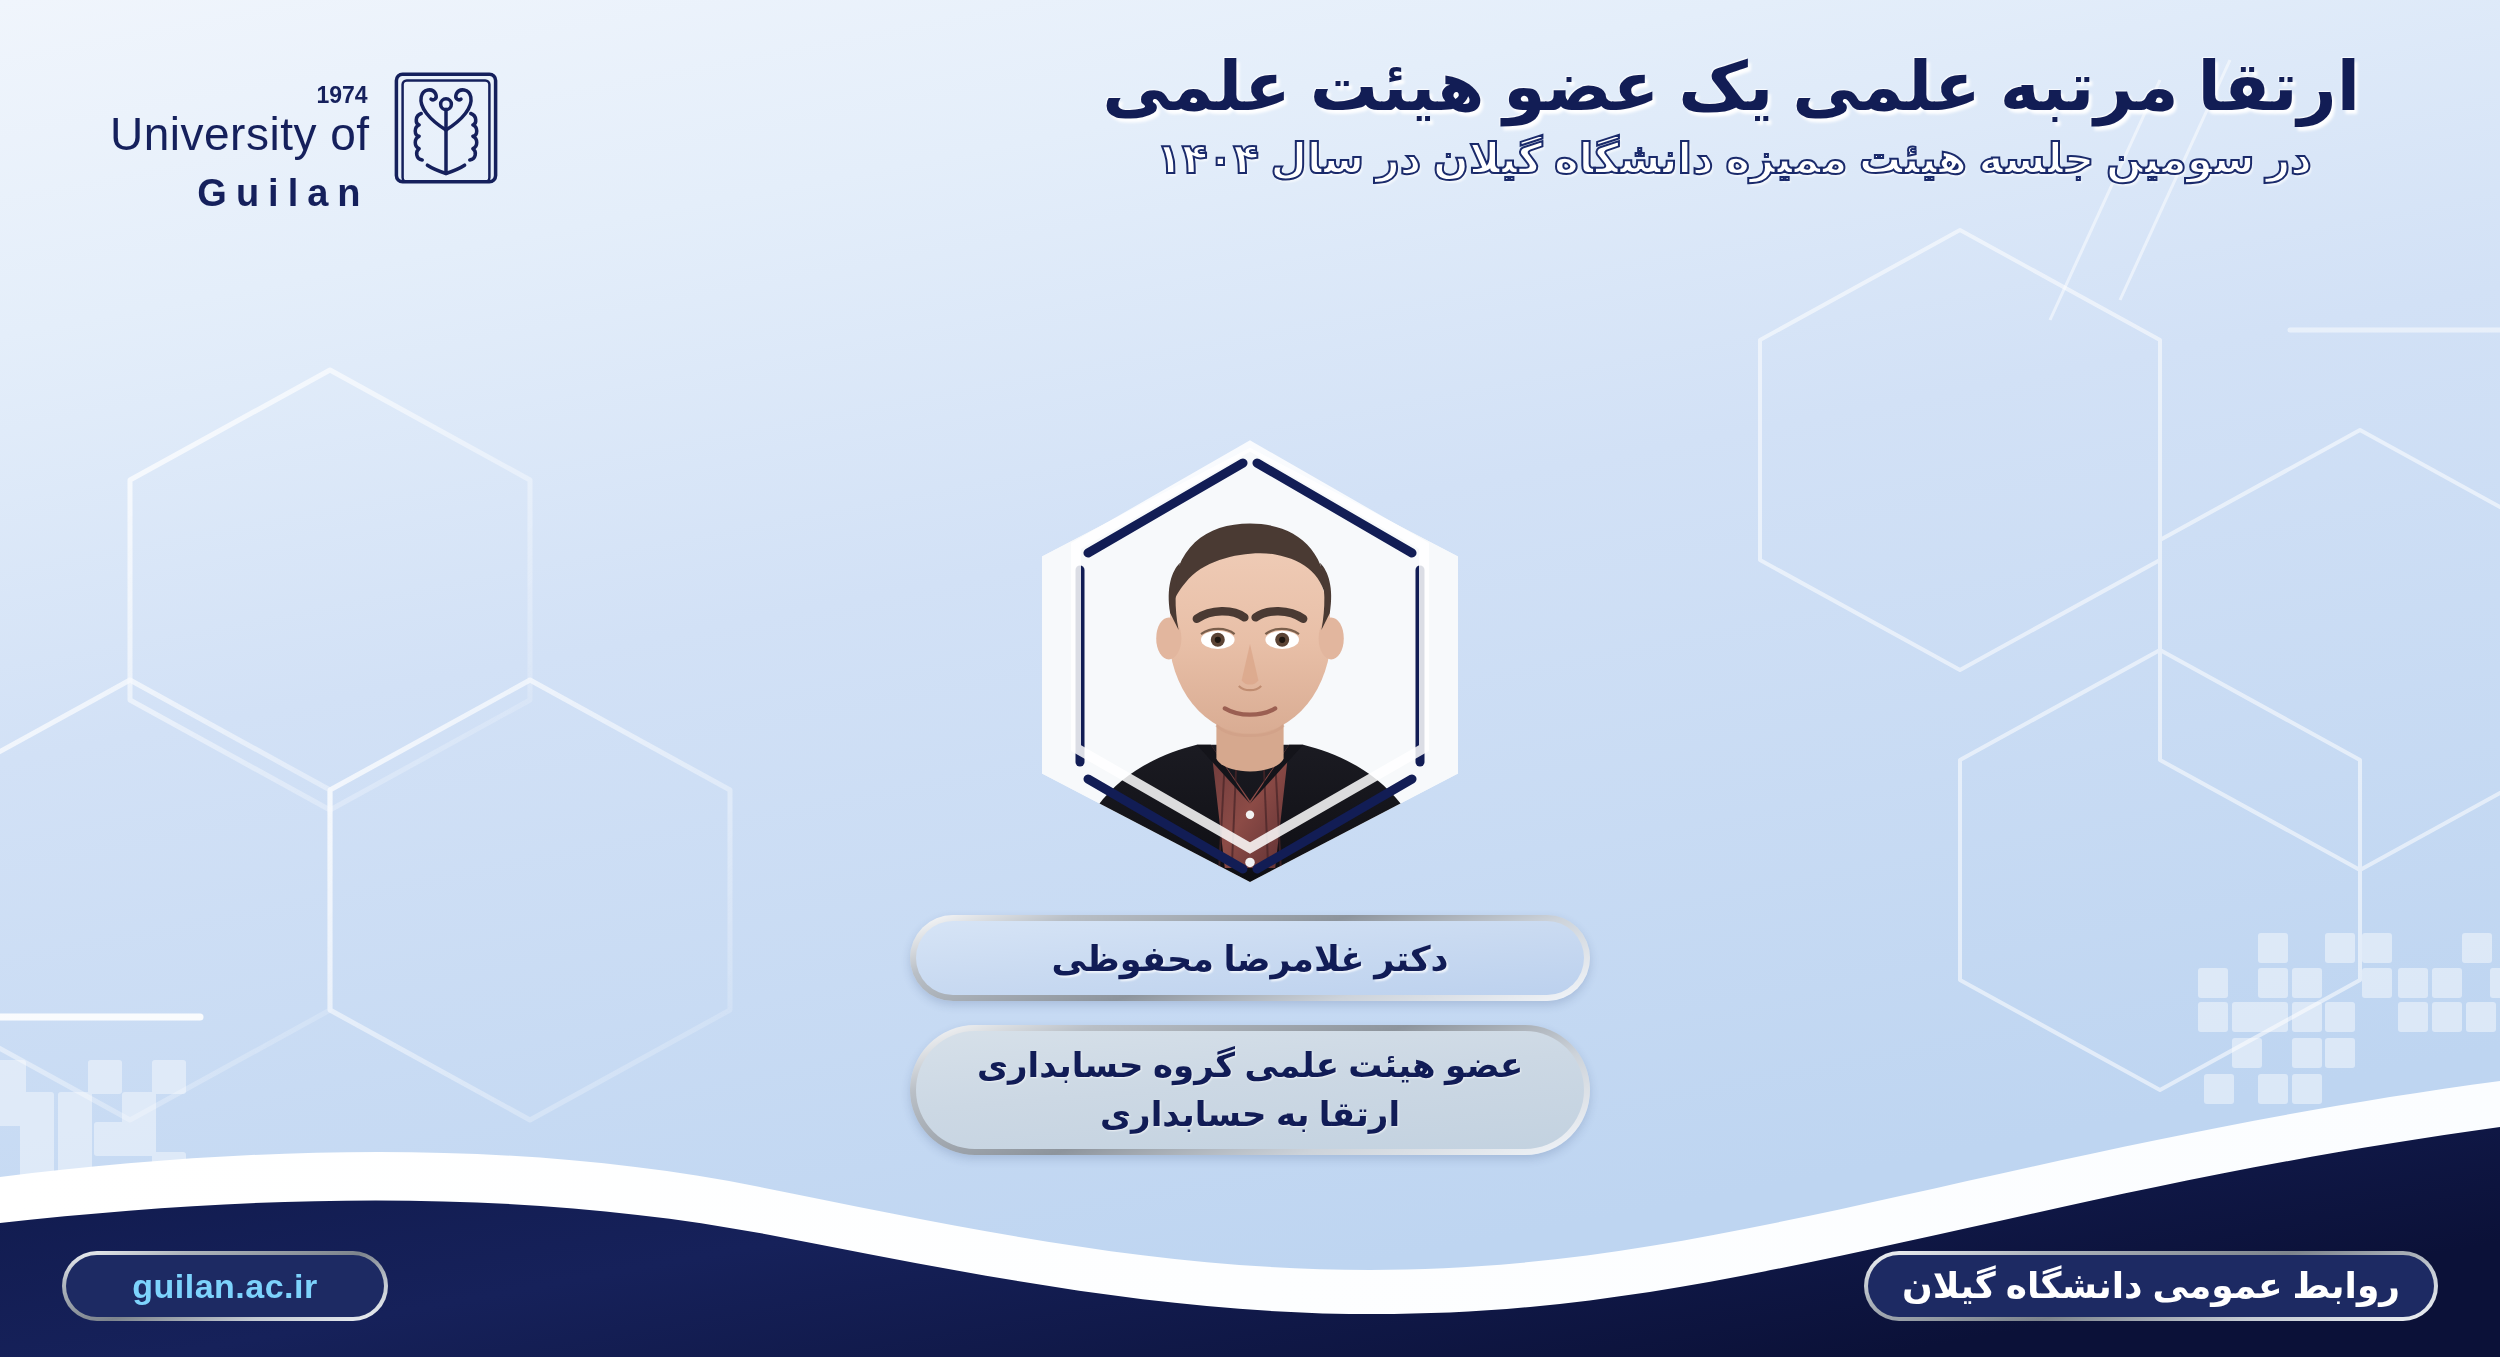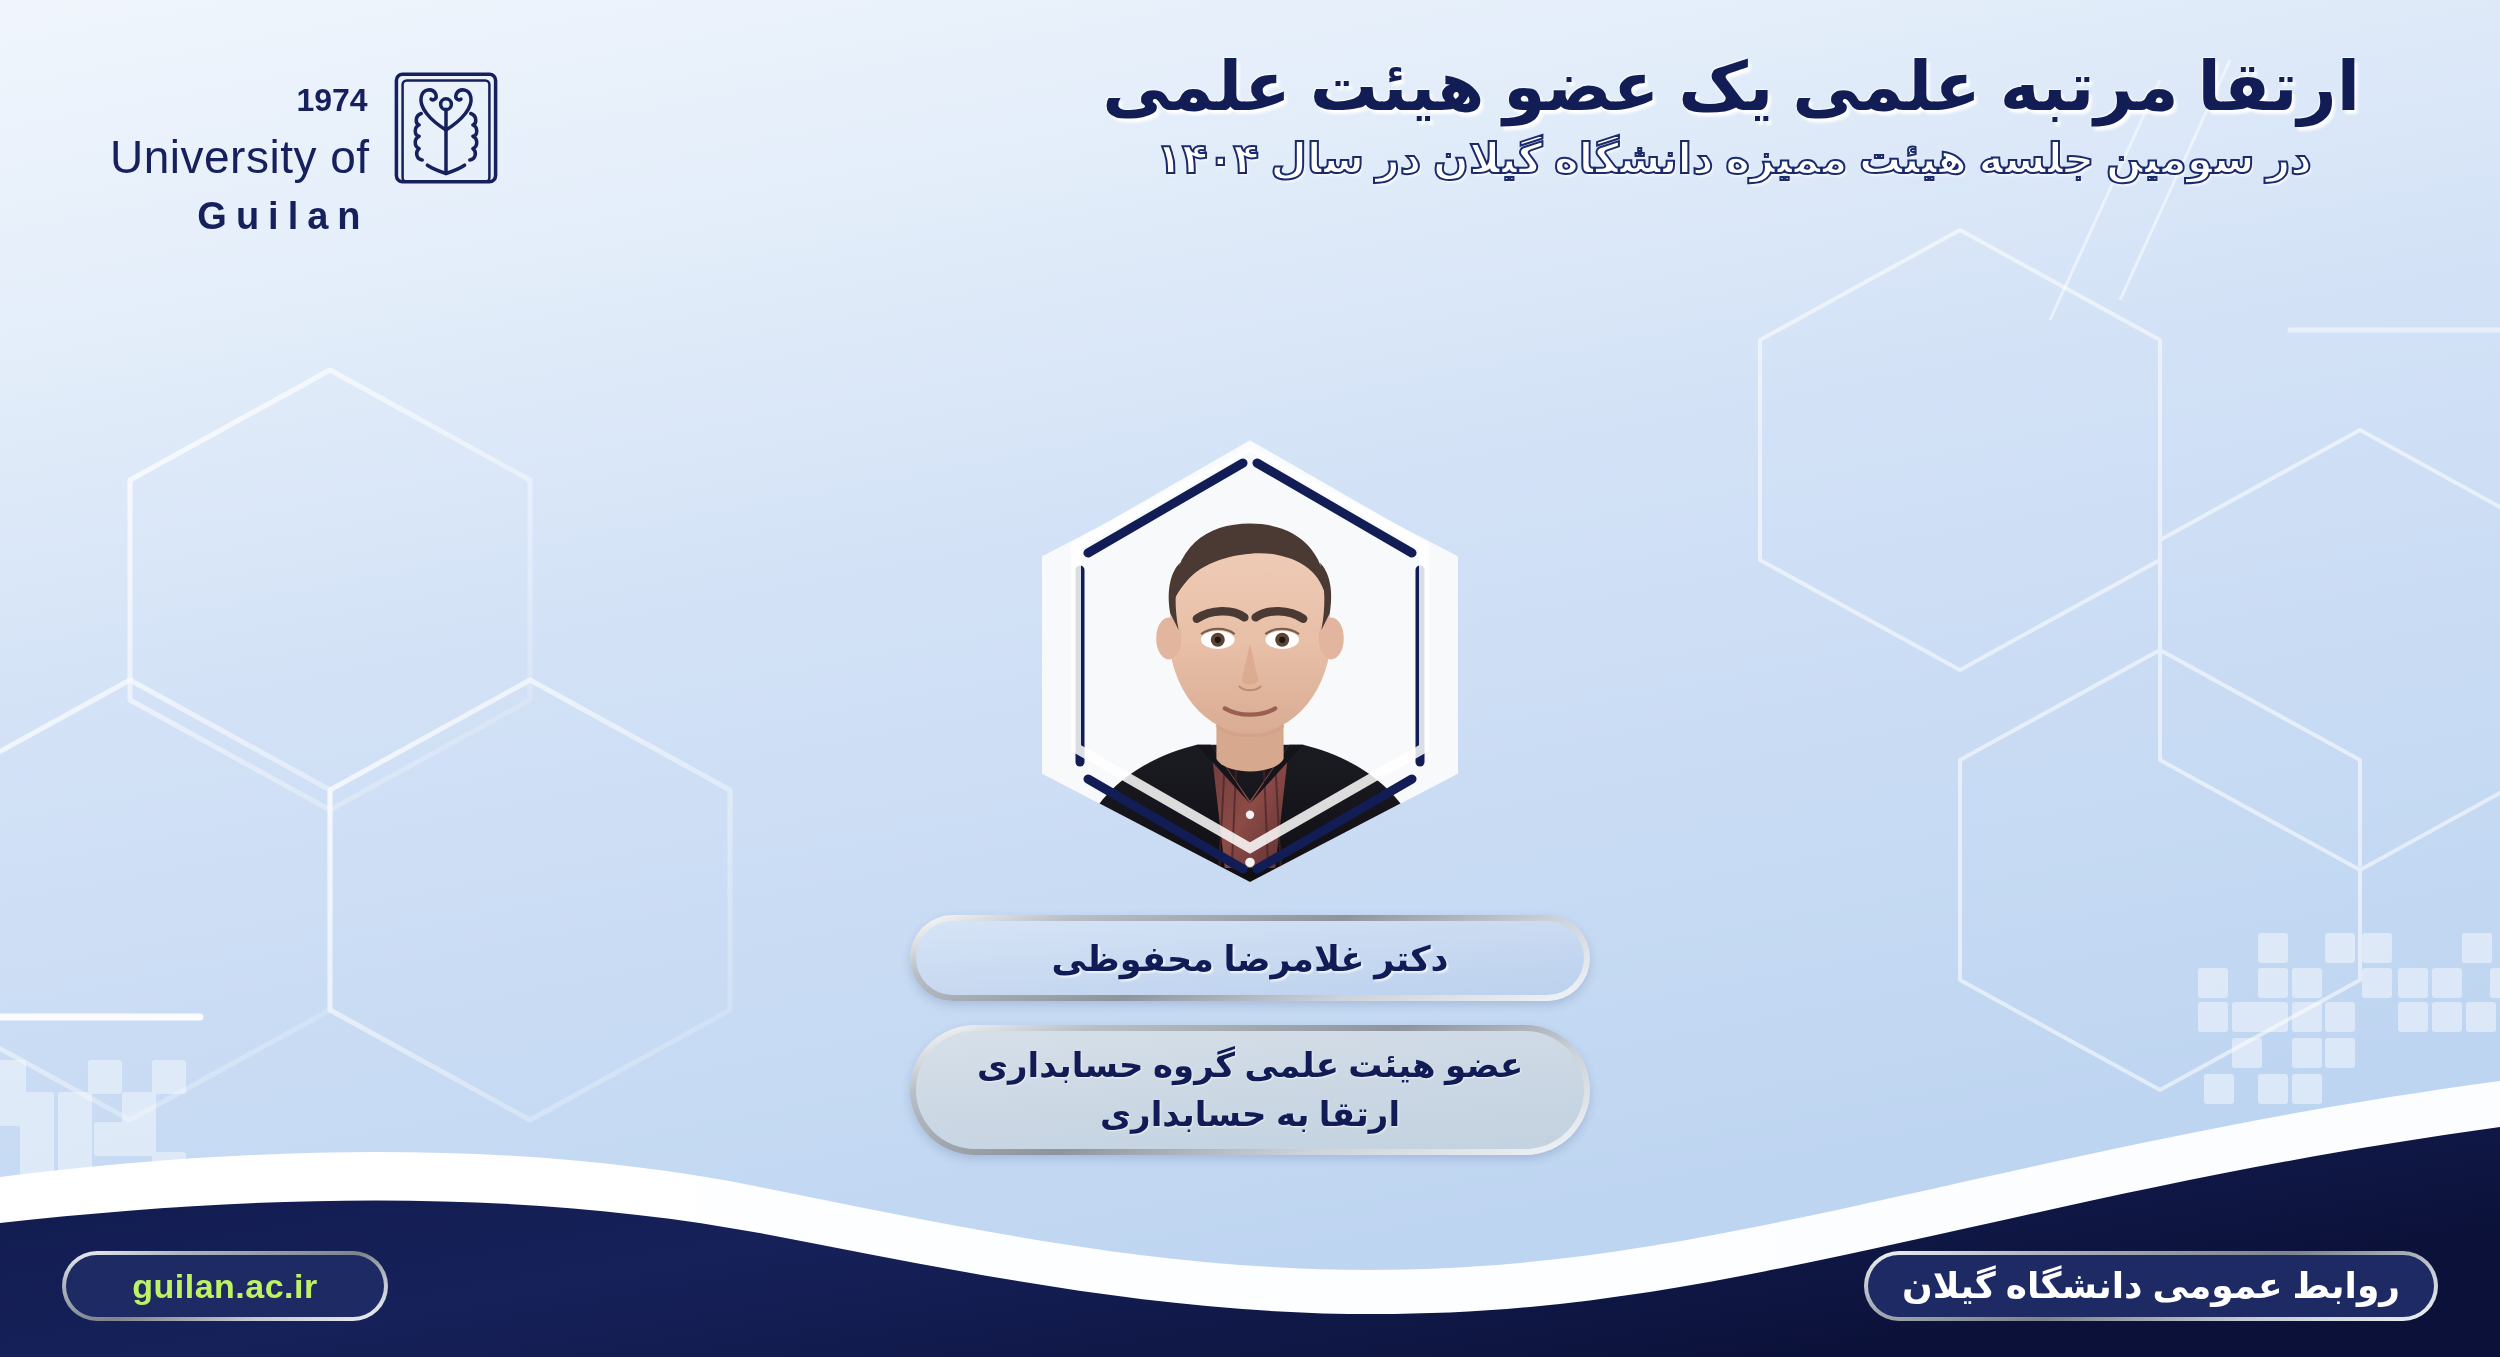--- a/index.html
+++ b/index.html
@@ -49,24 +49,24 @@
   }
   .logo-en {
     display: flex;
     flex-direction: column;
     align-items: flex-end;
     line-height: 1;
     color: #15205c;
     padding-top: 36px;
   }
   .logo-year {
-    font-size: 32px;
+    font-size: 23px;
     font-weight: bold;
     letter-spacing: 0px;
-    margin-bottom: 18px;
+    margin-bottom: 4px;
     margin-right: 2px;
   }
   .logo-uni {
     font-size: 46px;
     font-weight: 400;
     letter-spacing: 0.5px;
   }
   .logo-guilan {
     font-size: 38px;
     font-weight: bold;
@@ -230,21 +230,21 @@
     height: 62px;
   }
   .footer-url {
     left: 62px;
   }
   .footer-url .footer-pill-inner { min-width: 250px; }
   .footer-url-text {
     direction: ltr;
     font-size: 34px;
     font-weight: bold;
-    color: #bef264;
+    color: #7dd3fc;
     letter-spacing: 0.5px;
   }
   .footer-pr {
     right: 62px;
   }
   .footer-pr .footer-pill-inner { min-width: 360px; }
   .footer-pr-text {
     direction: rtl;
     font-size: 36px;
     font-weight: bold;

